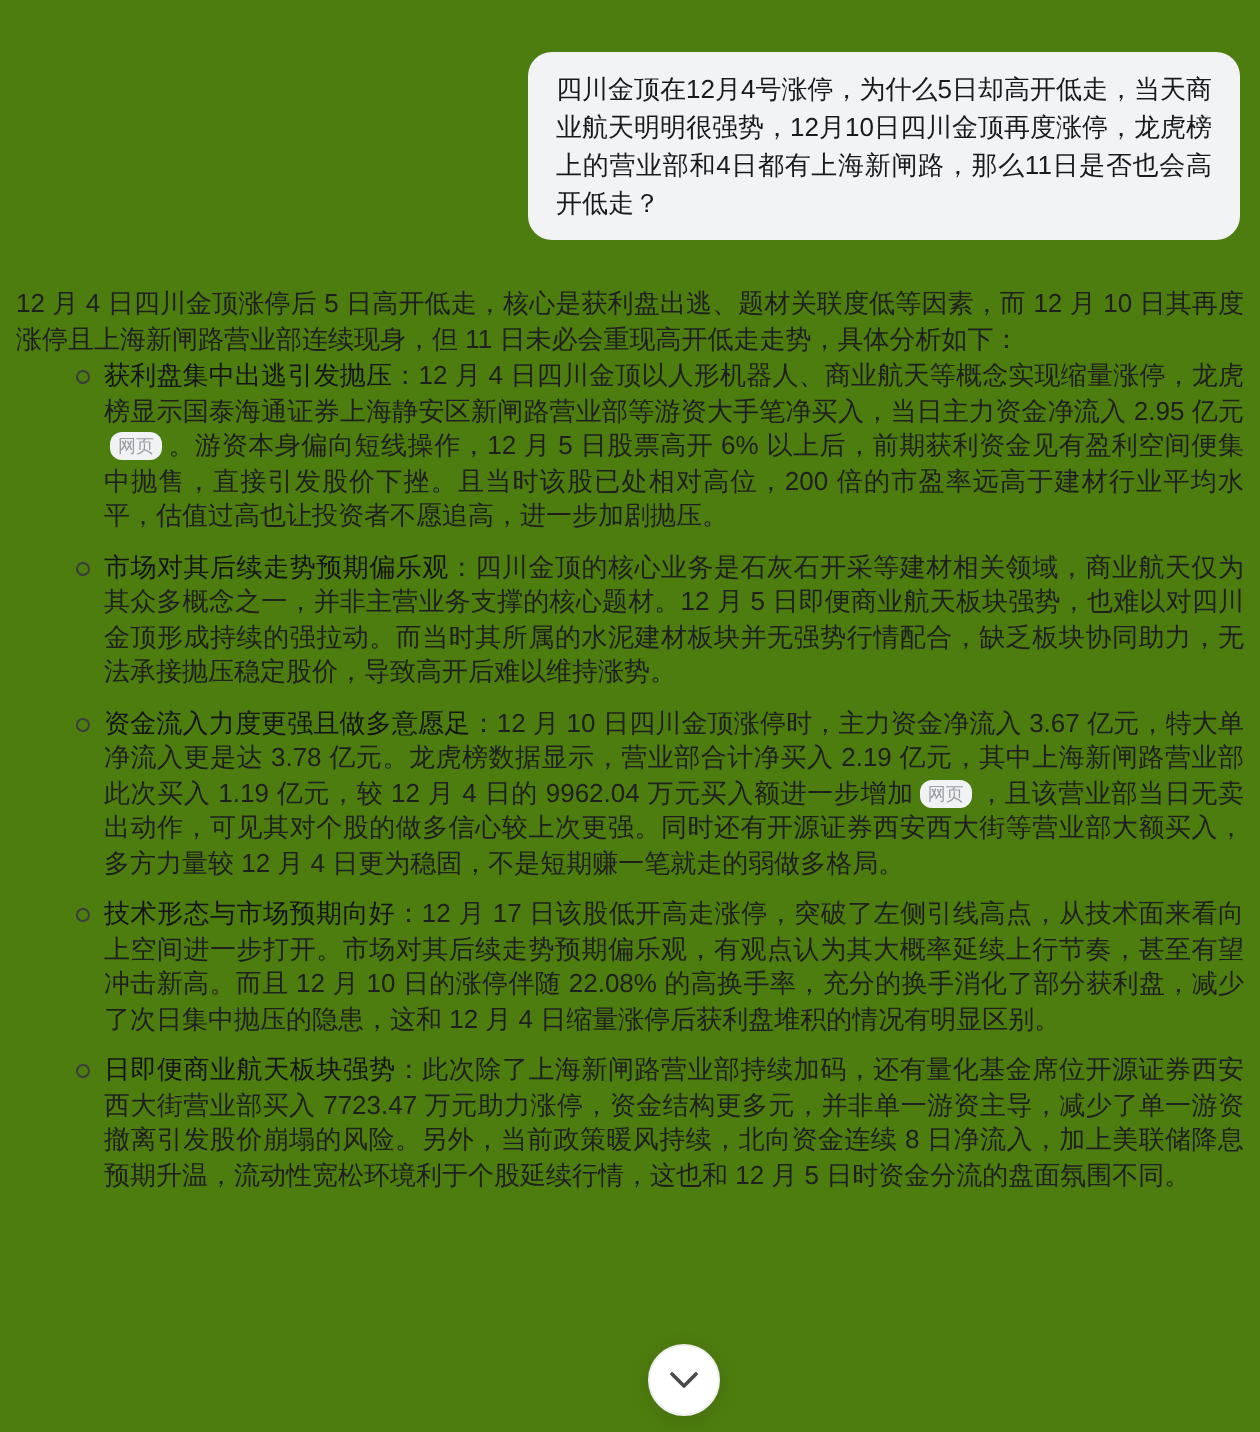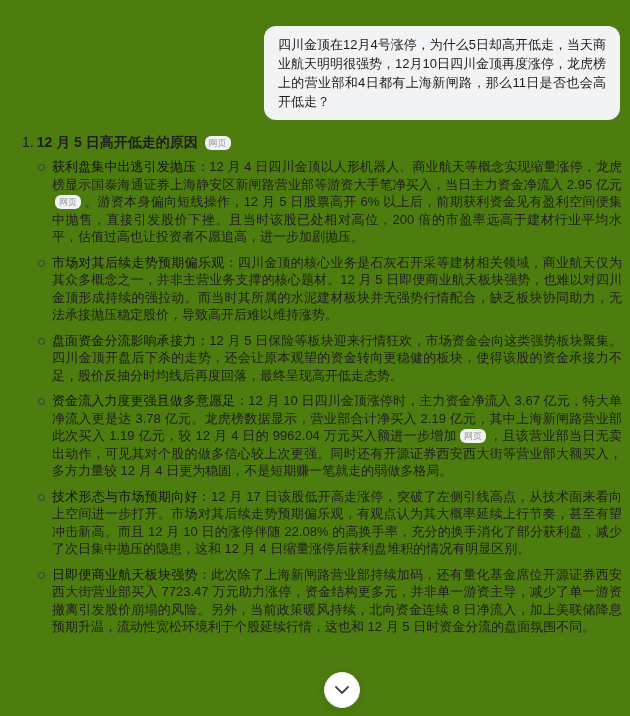--- a/index.html
+++ b/index.html
@@ -83,30 +83,26 @@
 <body>
 
 <div class="page">
 
   <div class="user-row">
     <div class="user-bubble">四川金顶在12月4号涨停，为什么5日却高开低走，当天商业航天明明很强势，12月10日四川金顶再度涨停，龙虎榜上的营业部和4日都有上海新闸路，那么11日是否也会高开低走？</div>
   </div>
 
   <div class="answer">
 
+    <p class="intro">12 月 4 日四川金顶涨停后 5 日高开低走，核心是获利盘出逃、题材关联度低等因素，而 12 月 10 日其再度涨停且上海新闸路营业部连续现身，但 11 日未必会重现高开低走走势，具体分析如下：</p>
 
-    <div class="sec-head">
-      <span class="sec-num">1.</span><span class="sec-title">12 月 5 日高开低走的原因</span>
-      <span class="badge">网页</span>
-    </div>
 
     <ul class="points">
       <li><span class="lead">获利盘集中出逃引发抛压</span><span>：12 月 4 日四川金顶以人形机器人、商业航天等概念实现缩量涨停，龙虎榜显示国泰海通证券上海静安区新闸路营业部等游资大手笔净买入，当日主力资金净流入 2.95 亿元</span><span class="badge">网页</span><span>。游资本身偏向短线操作，12 月 5 日股票高开 6% 以上后，前期获利资金见有盈利空间便集中抛售，直接引发股价下挫。且当时该股已处相对高位，200 倍的市盈率远高于建材行业平均水平，估值过高也让投资者不愿追高，进一步加剧抛压。</span></li>
       <li><span class="lead">市场对其后续走势预期偏乐观</span><span>：四川金顶的核心业务是石灰石开采等建材相关领域，商业航天仅为其众多概念之一，并非主营业务支撑的核心题材。12 月 5 日即便商业航天板块强势，也难以对四川金顶形成持续的强拉动。而当时其所属的水泥建材板块并无强势行情配合，缺乏板块协同助力，无法承接抛压稳定股价，导致高开后难以维持涨势。</span></li>
-      <li><span class="lead">盘面资金分流影响承接力</span><span>：12 月 5 日保险等板块迎来行情狂欢，市场资金会向这类强势板块聚集。四川金顶开盘后下杀的走势，还会让原本观望的资金转向更稳健的板块，使得该股的资金承接力不足，股价反抽分时均线后再度回落，最终呈现高开低走态势。</span></li>
     </ul>
 
 
     <ul class="points">
       <li><span class="lead">资金流入力度更强且做多意愿足</span><span>：12 月 10 日四川金顶涨停时，主力资金净流入 3.67 亿元，特大单净流入更是达 3.78 亿元。龙虎榜数据显示，营业部合计净买入 2.19 亿元，其中上海新闸路营业部此次买入 1.19 亿元，较 12 月 4 日的 9962.04 万元买入额进一步增加</span><span class="badge">网页</span><span>，且该营业部当日无卖出动作，可见其对个股的做多信心较上次更强。同时还有开源证券西安西大街等营业部大额买入，多方力量较 12 月 4 日更为稳固，不是短期赚一笔就走的弱做多格局。</span></li>
       <li><span class="lead">技术形态与市场预期向好</span><span>：12 月 17 日该股低开高走涨停，突破了左侧引线高点，从技术面来看向上空间进一步打开。市场对其后续走势预期偏乐观，有观点认为其大概率延续上行节奏，甚至有望冲击新高。而且 12 月 10 日的涨停伴随 22.08% 的高换手率，充分的换手消化了部分获利盘，减少了次日集中抛压的隐患，这和 12 月 4 日缩量涨停后获利盘堆积的情况有明显区别。</span></li>
       <li><span class="lead">日即便商业航天板块强势</span><span>：此次除了上海新闸路营业部持续加码，还有量化基金席位开源证券西安西大街营业部买入 7723.47 万元助力涨停，资金结构更多元，并非单一游资主导，减少了单一游资撤离引发股价崩塌的风险。另外，当前政策暖风持续，北向资金连续 8 日净流入，加上美联储降息预期升温，流动性宽松环境利于个股延续行情，这也和 12 月 5 日时资金分流的盘面氛围不同。</span></li>
     </ul>
 
   </div>

